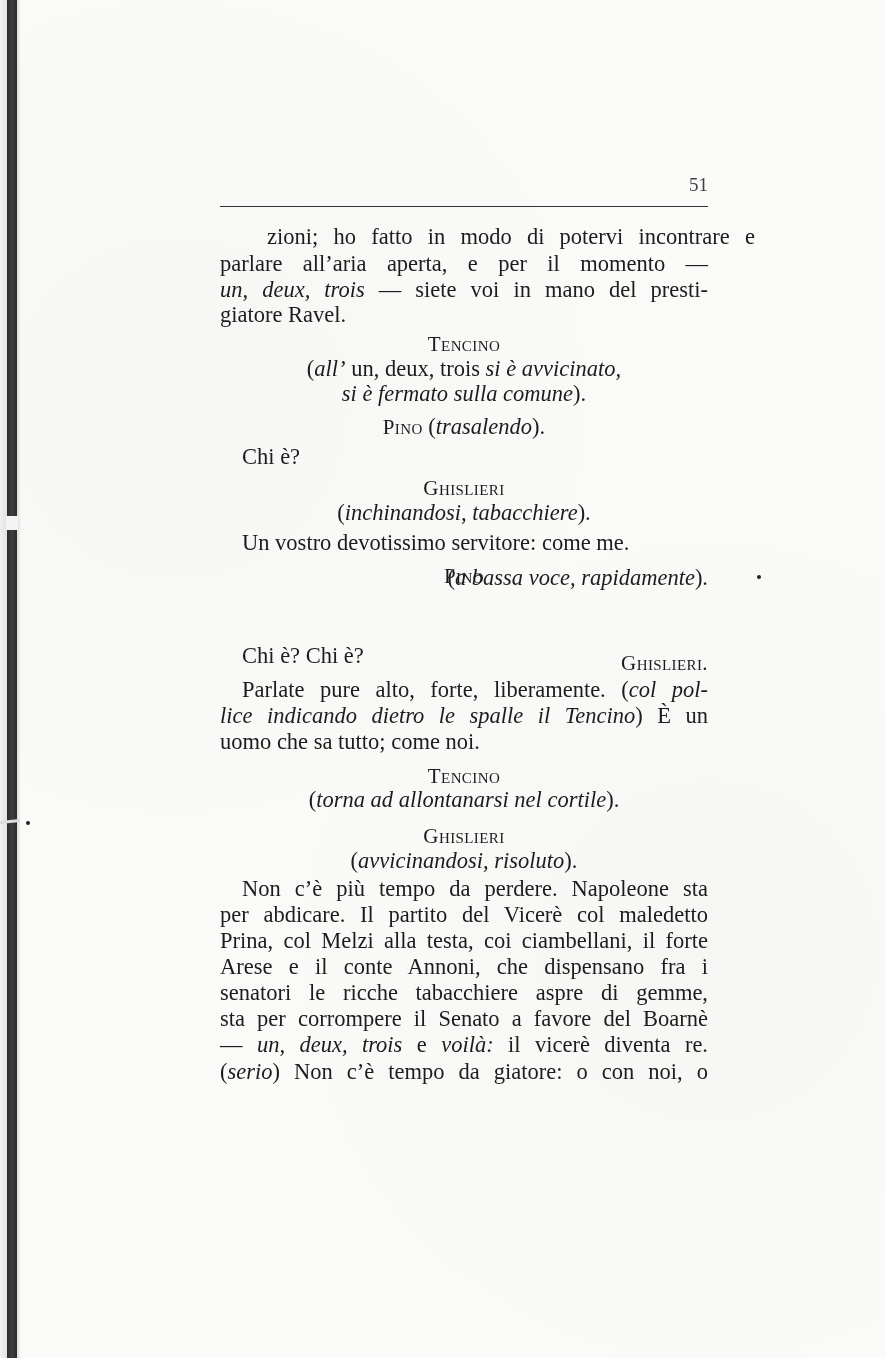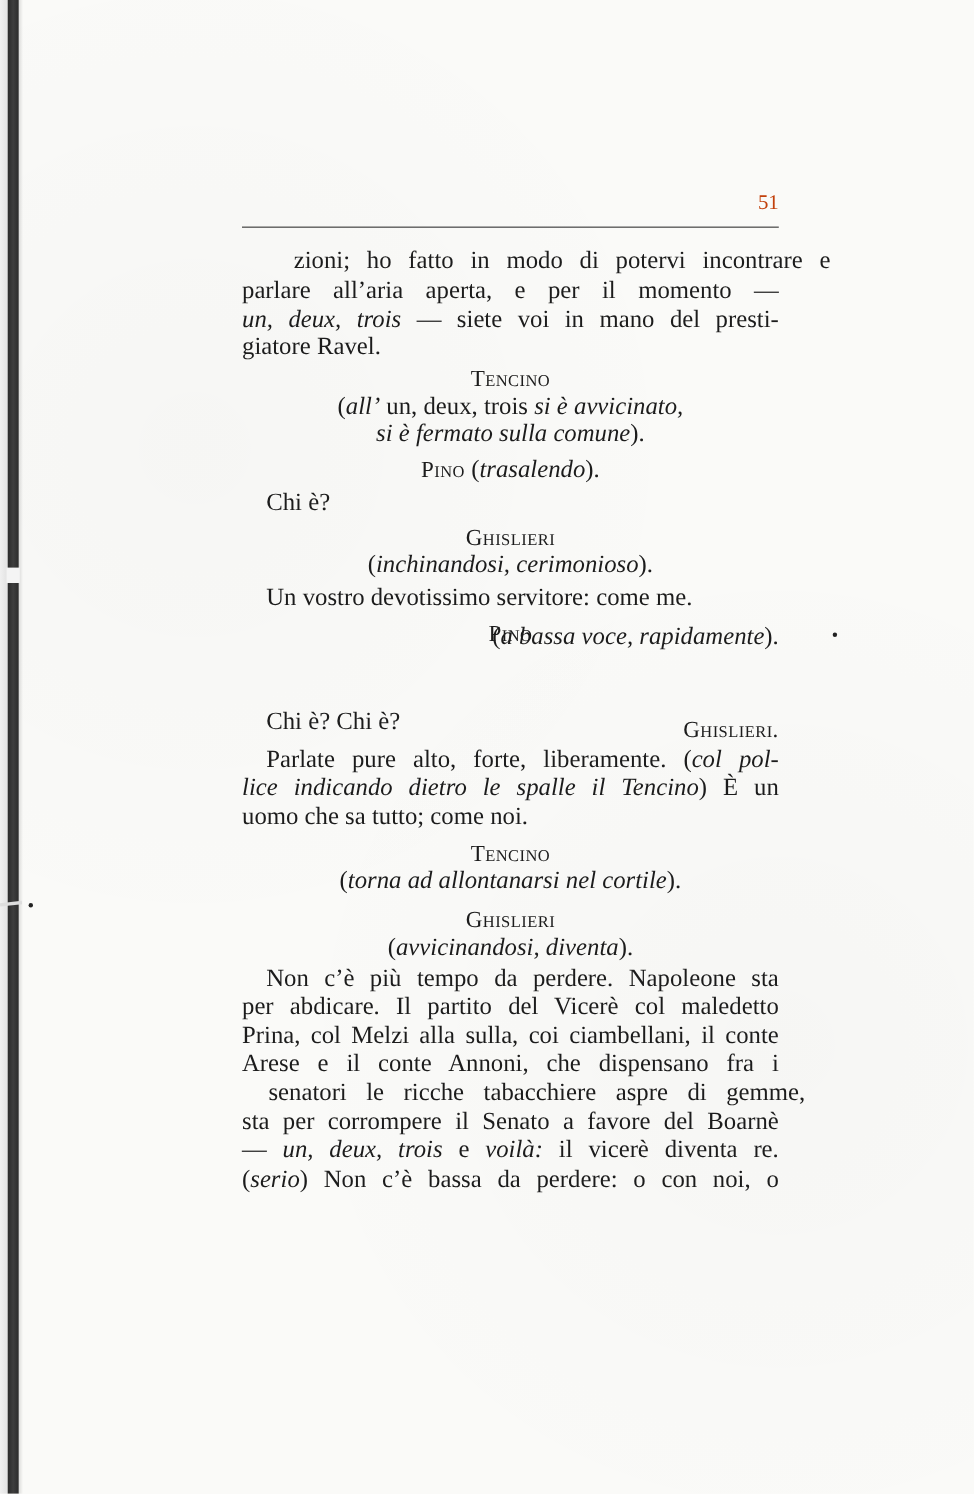--- a/index.html
+++ b/index.html
@@ -33,21 +33,21 @@
   .running-head {
     position:absolute; top:175px; left:220px; width:488px; height:20px;
   }
   .running-title {
     position:absolute; left:0; right:0; text-align:center;
     font-family:"Liberation Serif",serif; font-size:12.5px; letter-spacing:1.2px;
     top:3px; color:#222;
   }
   .page-number {
     position:absolute; right:0; top:-1px;
-    font-family:"Liberation Serif",serif; font-size:19px; color:#c2410c;
+    font-family:"Liberation Serif",serif; font-size:19px; color:#404040;
   }
   .rule {
     position:absolute; top:206px; left:220px; width:488px; height:0;
     border-top:1.6px solid #333;
   }
 
   .text {
     position:absolute; left:220px; width:488px;
     font-family:"Liberation Serif",serif; font-size:22.5px; line-height:26px;
     white-space:nowrap;
@@ -81,38 +81,38 @@
 <div class="text" style="top:302px;">giatore Ravel.</div>
 
 <div class="text center sc" style="top:331px;">Tencino</div>
 <div class="text center" style="top:356px;">(<i>all’</i><span> un, deux, trois </span><i>si è avvicinato,</i></div>
 <div class="text center" style="top:381px;"><i>si è fermato sulla comune</i>).</div>
 
 <div class="text center" style="top:414px;"><span class="sc">Pino</span> (<i>trasalendo</i>).</div>
 <div class="text indent" style="top:444px;">Chi è?</div>
 
 <div class="text center sc" style="top:475px;">Ghislieri</div>
-<div class="text center" style="top:500px;">(<i>inchinandosi, cerimonioso</i>).</div>
+<div class="text center" style="top:500px;">(<i>inchinandosi, tabacchiere</i>).</div>
 <div class="text indent" style="top:530px;">Un vostro devotissimo servitore: come me.</div>
 
 <div class="text center sc" style="top:563px;">Pino</div>
 <div class="text center" style="top:565px;text-align:right;">(<i>a bassa voce, rapidamente</i>).</div>
 <div class="text indent" style="top:619px;margin-top:24px;">Chi è? Chi è?</div>
 
 <div class="text center sc" style="top:650px;text-align:right;">Ghislieri.</div>
 <div class="text just indent" style="top:677px;"><span>Parlate pure alto, forte, liberamente. (</span><i>col pol-</i></div>
 <div class="text just" style="top:703px;"><i>lice indicando dietro le spalle il Tencino</i><span>) È un</span></div>
 <div class="text" style="top:729px;">uomo che sa tutto; come noi.</div>
 
 <div class="text center sc" style="top:763px;">Tencino</div>
 <div class="text center" style="top:787px;">(<i>torna ad allontanarsi nel cortile</i>).</div>
 
 <div class="text center sc" style="top:823px;">Ghislieri</div>
-<div class="text center" style="top:848px;">(<i>avvicinandosi, diventa</i>).</div>
+<div class="text center" style="top:848px;">(<i>avvicinandosi, risoluto</i>).</div>
 
 <div class="text just indent" style="top:876px;">Non c’è più tempo da perdere. Napoleone sta</div>
 <div class="text just" style="top:902px;">per abdicare. Il partito del Vicerè col maledetto</div>
-<div class="text just" style="top:928px;">Prina, col Melzi alla sulla, coi ciambellani, il conte</div>
+<div class="text just" style="top:928px;">Prina, col Melzi alla testa, coi ciambellani, il forte</div>
 <div class="text just" style="top:954px;">Arese e il conte Annoni, che dispensano fra i</div>
-<div class="text just" style="top:980px;margin-left:24px;">senatori le ricche tabacchiere aspre di gemme,</div>
+<div class="text just" style="top:980px;">senatori le ricche tabacchiere aspre di gemme,</div>
 <div class="text just" style="top:1006px;">sta per corrompere il Senato a favore del Boarnè</div>
 <div class="text just" style="top:1032px;"><span>— </span><i>un, deux, trois</i><span> e </span><i>voilà:</i><span> il vicerè diventa re.</span></div>
-<div class="text just" style="top:1059px;">(<i>serio</i>)<span> Non c’è bassa da perdere: o con noi, o</span></div>
+<div class="text just" style="top:1059px;">(<i>serio</i>)<span> Non c’è tempo da giatore: o con noi, o</span></div>
 
 </body></html>

